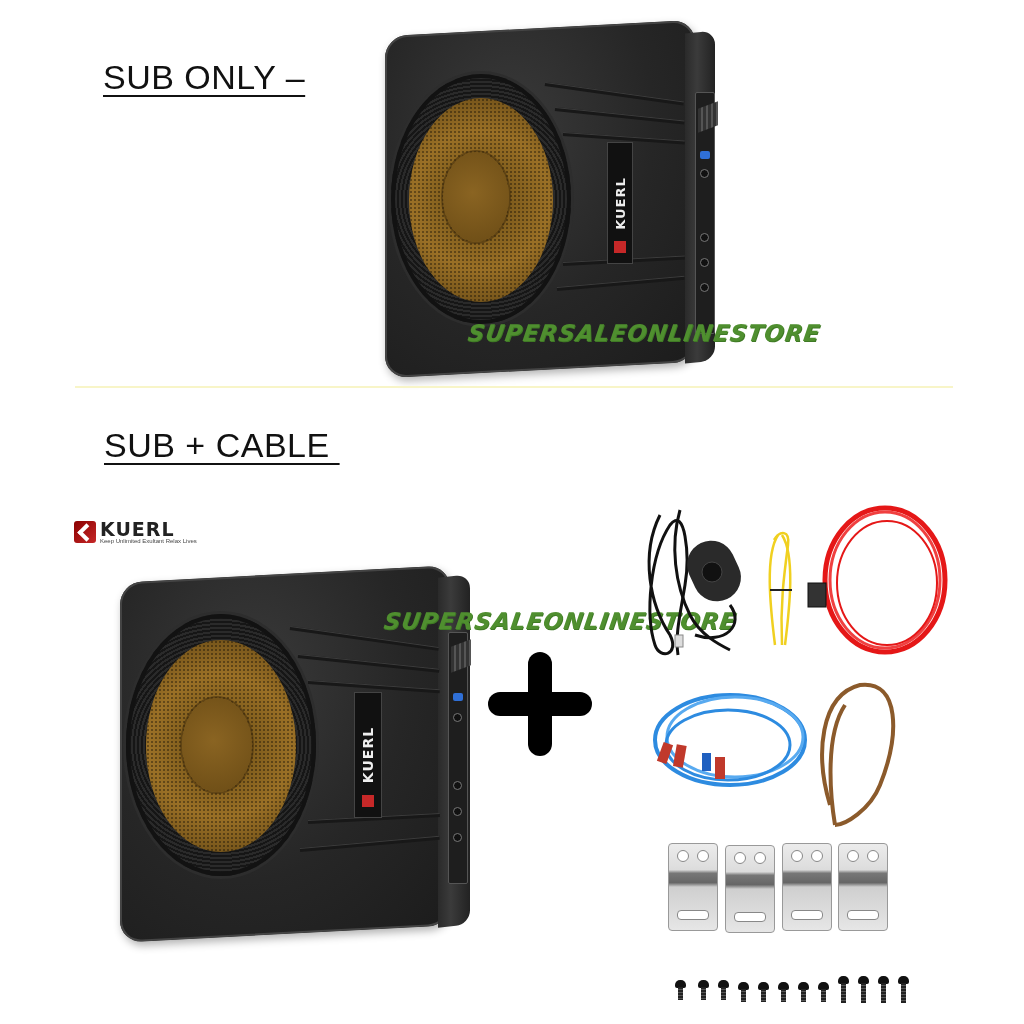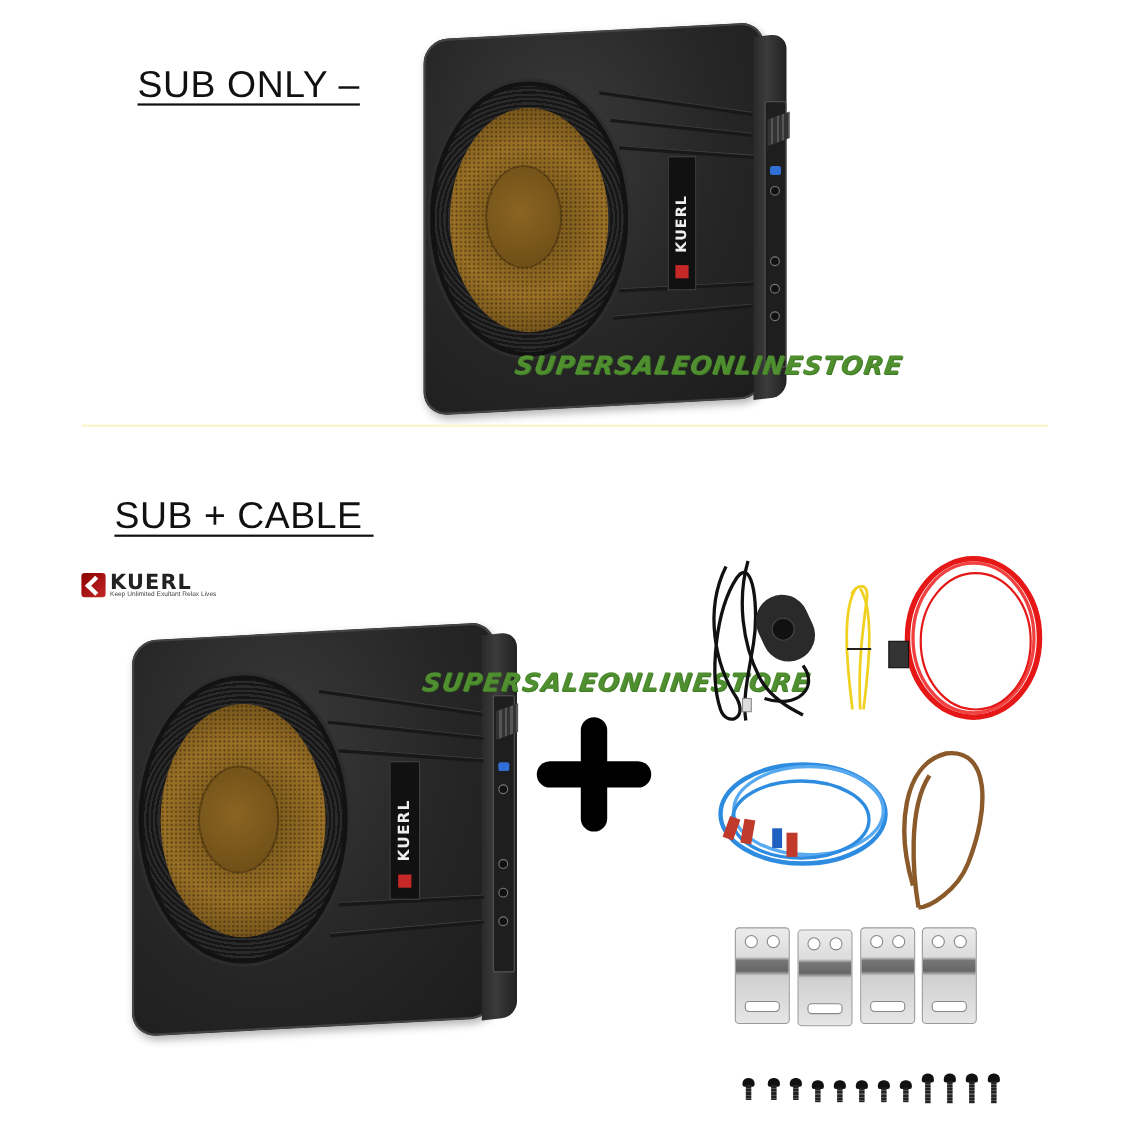--- a/index.html
+++ b/index.html
@@ -86,21 +86,21 @@
   }
   .bracket .hole { position: absolute; width: 10px; height: 10px; border-radius: 50%; background: #fff; border: 1px solid #888; top: 6px; }
   .bracket .slot { position: absolute; left: 8px; width: 30px; height: 8px; border-radius: 4px; background: #fff; border: 1px solid #888; bottom: 10px; }
   .screw { position: absolute; width: 11px; height: 20px; }
   .screw .head { position: absolute; top: 0; left: 0; width: 11px; height: 8px; background: #111; border-radius: 5px 5px 2px 2px; }
   .screw .shank { position: absolute; top: 7px; left: 3px; width: 5px; height: 13px; background: repeating-linear-gradient(180deg,#222 0 2px,#555 2px 3px); }
 </style>
 </head>
 <body>
 
-<div class="abs heading" style="left:125px; top:58px;text-align:right;">SUB ONLY –</div>
+<div class="abs heading" style="left:103px; top:58px;text-align:right;">SUB ONLY –</div>
 
 <div class="sub" style="left:385px; top:12px; width:340px; height:360px;">
   <div class="box" style="left:0; top:16px; width:310px; height:342px; transform: skewY(-3deg);"></div>
   <div class="side" style="left:300px; top:20px; width:30px; height:330px; transform: skewY(-6deg);"></div>
   <div class="groove" style="left:160px; top:70px; width:140px; transform:rotate(8deg);"></div>
   <div class="groove" style="left:170px; top:95px; width:130px; transform:rotate(6deg);"></div>
   <div class="groove" style="left:178px; top:120px; width:122px; transform:rotate(4deg);"></div>
   <div class="groove" style="left:178px; top:250px; width:122px; transform:rotate(-3deg);"></div>
   <div class="groove" style="left:172px; top:275px; width:128px; transform:rotate(-5deg);"></div>
   <div class="surround" style="left:6px; top:62px; width:180px; height:250px;"></div>
@@ -117,21 +117,21 @@
     <div class="knob" style="left:4px; top:140px;"></div>
     <div class="knob" style="left:4px; top:165px;"></div>
     <div class="knob" style="left:4px; top:190px;"></div>
   </div>
 </div>
 
 <div class="abs watermark" style="left:468px; top:320px;">SUPERSALEONLINESTORE</div>
 
 <div class="abs divider" style="left:75px; top:386px; width:878px;"></div>
 
-<div class="abs heading" style="left:104px; top:450px;">SUB + CABLE </div>
+<div class="abs heading" style="left:104px; top:426px;">SUB + CABLE </div>
 
 <div class="abs logo" style="left:74px; top:520px;">
   <div class="k"></div>
   <div>
     <div class="word">KUERL</div>
     <div class="tag">Keep Unlimited Exultant Relax Lives</div>
   </div>
 </div>
 
 <div class="sub" style="left:120px; top:562px; width:360px; height:390px;">

